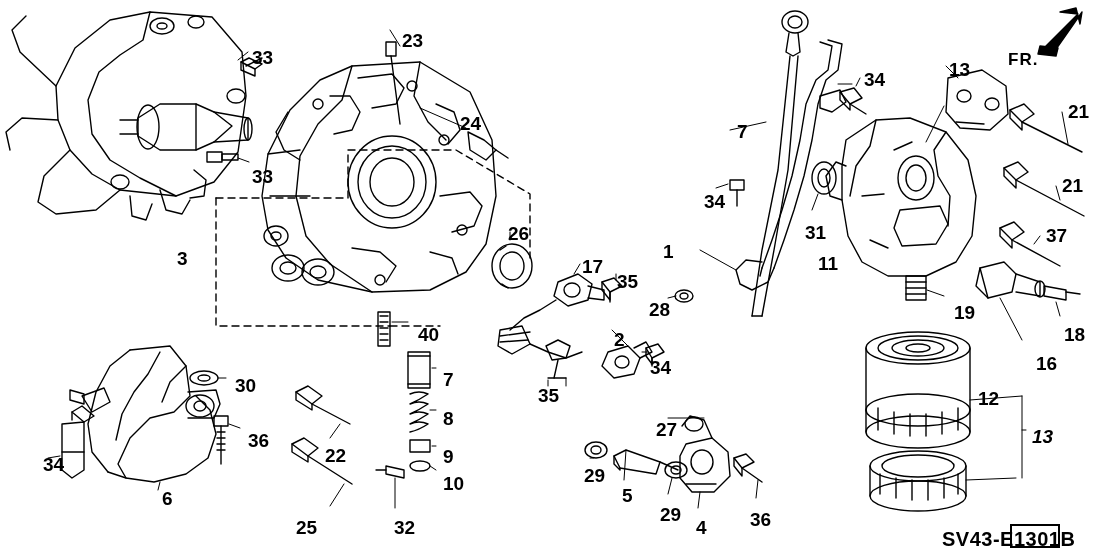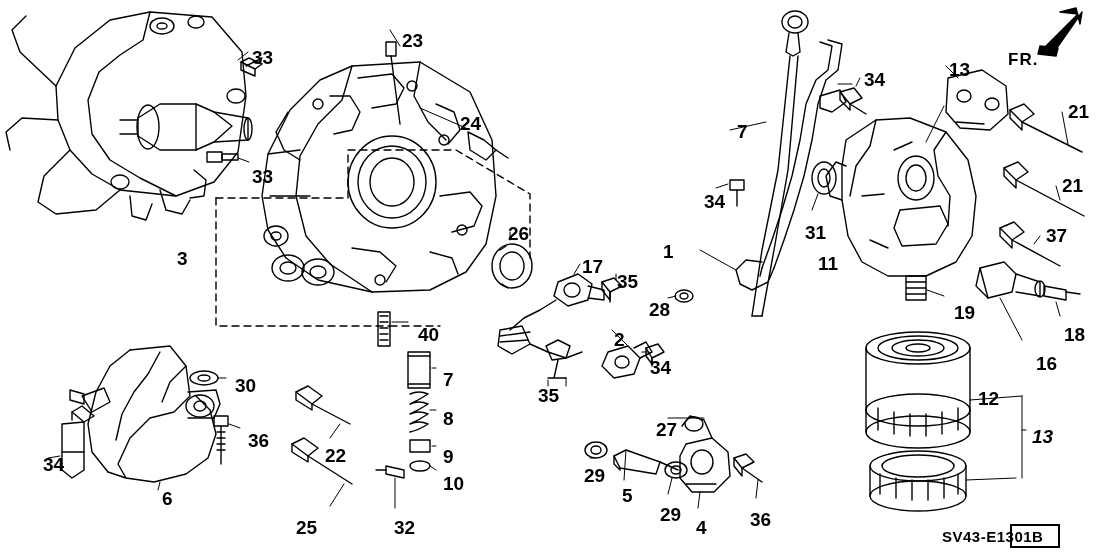--- a/index.html
+++ b/index.html
@@ -36,21 +36,21 @@
     font-family: "Liberation Sans", sans-serif;
     font-size: 17px;
     font-weight: bold;
     color: #000000;
     letter-spacing: 1px;
     margin-top: 16px;
   }
   .part-code {
     position: absolute;
     font-family: "Liberation Sans", sans-serif;
-    font-size: 15px;
+    font-size: 20px;
     font-weight: bold;
     color: #000000;
     letter-spacing: 0.5px;
   }
   .code-box {
     position: absolute;
     border: 2px solid #000;
     background: #fff;
   }
 </style>

